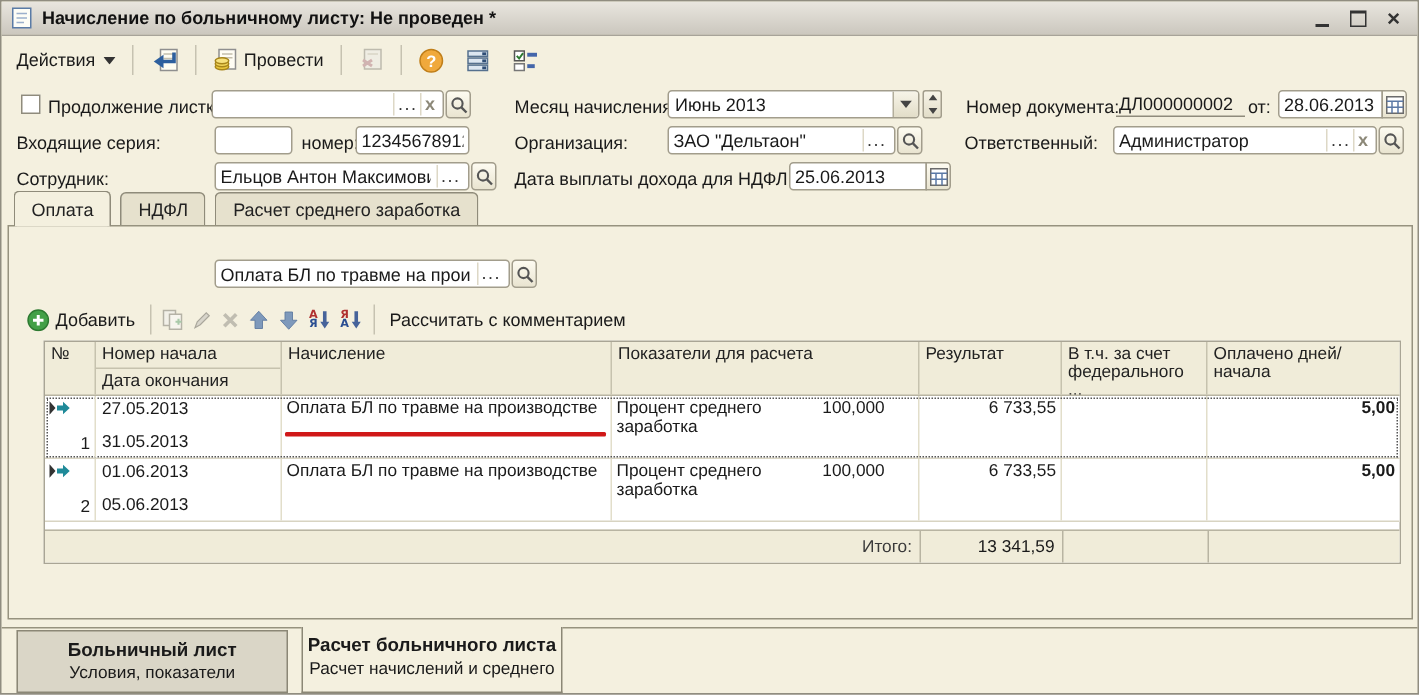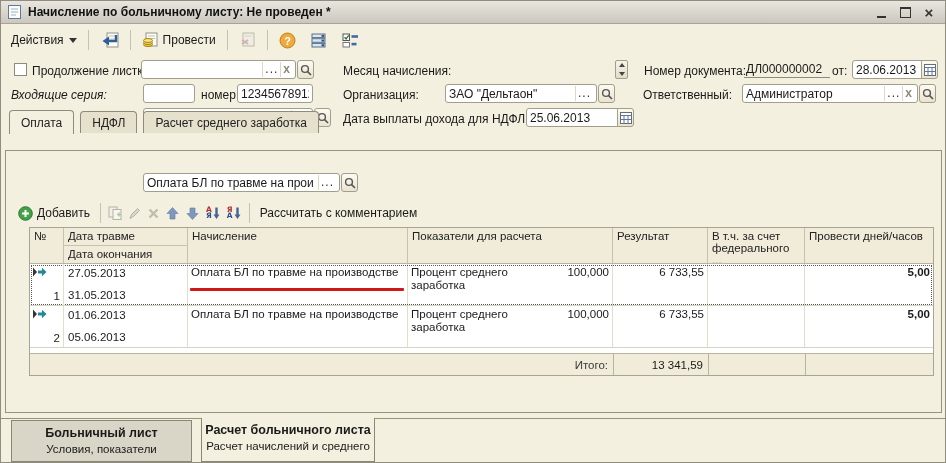--- a/index.html
+++ b/index.html
@@ -44,21 +44,21 @@
     position:absolute;box-sizing:border-box;width:17px;height:19px;border:1px solid #a29d8c;border-radius:3px;
     background:linear-gradient(#fdfbf1,#e9e4d0);display:flex;align-items:center;justify-content:center;
   }
   .combo{padding-right:0;}
   .cmb-btn{margin-left:auto;width:16px;height:17px;border-left:1px solid #b3ae9b;background:linear-gradient(#f7f4e8,#e2ddc8);display:flex;align-items:center;justify-content:center;}
   .spin{position:absolute;width:13px;height:19px;box-sizing:border-box;border:1px solid #a29d8c;border-radius:2px;background:linear-gradient(#f7f4e8,#e2ddc8);display:flex;flex-direction:column;}
   .spin div{flex:1;display:flex;align-items:center;justify-content:center;}
   .flatval{position:absolute;border-bottom:1px solid #8f8b7c;padding:1px 2px;font-size:12px;}
   .cb{position:absolute;width:13px;height:13px;box-sizing:border-box;background:#fff;border:1px solid #8f8b7c;}
   
-  .tabs{position:absolute;left:8px;top:110px;display:flex;gap:6px;z-index:3;}
+  .tabs{position:absolute;left:8px;top:127px;display:flex;gap:6px;z-index:3;}
   .tab{
     height:21px;padding:0 11px;display:flex;align-items:center;font-size:12px;
     background:#e6e1cd;border:1px solid #8f8b7a;border-bottom:none;border-radius:4px 4px 0 0;color:#222;
   }
   .tab.active{background:#f4f0df;height:23px;margin-top:-1px;font-weight:normal;}
   .panel{position:absolute;left:4px;top:149px;width:937px;height:263px;box-sizing:border-box;border:1px solid #96927f;background:#f4f0df;z-index:1;}
   .grouphdr{position:absolute;font-weight:bold;color:#a5790f;}
   .groupline{position:absolute;height:1px;background:#c9ac62;}
   
   .gtoolbar{position:absolute;left:14px;top:201px;height:22px;display:flex;align-items:center;gap:5px;z-index:2;}
@@ -77,21 +77,21 @@
   .g-row{display:flex;height:42px;border-bottom:1px solid #d8d4c2;box-sizing:border-box;background:#fff;}
   .g-row.current{outline:1px dotted #555;outline-offset:-2px;}
   .gc{box-sizing:border-box;border-right:1px solid #e2deca;padding:2px 3px;overflow:hidden;}
   .gc:last-child{border-right:none;font-weight:bold;}
   .gc.rowid{position:relative;padding:2px;}
   .gc.rowid .mk{position:absolute;left:2px;top:3px;}
   .gc.rowid .rnum{position:absolute;right:3px;bottom:3px;}
   .gc.datecell{display:flex;flex-direction:column;justify-content:space-between;padding:3px 4px 4px;}
   .gc.ind{display:flex;}
   .gc.ind .iname{width:118px;line-height:13px;}
-  .gc.ind .ival{flex:1;text-align:right;}
+  .gc.ind .ival{flex:1;text-align:center;}
   .gc.num{text-align:right;}
   .g-foot{position:absolute;left:0;bottom:0;width:100%;height:22px;display:flex;background:#f0ecd9;border-top:1px solid #b8b4a2;box-sizing:border-box;align-items:center;}
   .fc{box-sizing:border-box;height:100%;display:flex;align-items:center;justify-content:flex-end;padding:0 5px;border-left:1px solid #b8b4a2;}
   .fc:first-child{border-left:none;color:#3a3a3a;}
   .redline{position:absolute;background:#d01818;z-index:4;border-radius:1px;}
   .status{position:absolute;color:#3a5d9c;font-size:12.5px;white-space:nowrap;}
   
   .b-rule{position:absolute;left:0;top:417px;width:946px;height:1px;background:#96927e;z-index:0;}
   .btab{position:absolute;box-sizing:border-box;border:1px solid #8b8776;text-align:center;padding-top:4px;z-index:1;}
   .btab .t1{font-weight:bold;font-size:12.5px;line-height:17px;}
@@ -202,20 +202,28 @@
     <span class="clr">x</span>
   </div>
   <div class="sqbtn" style="left:296px;top:59px;">
     <svg width="12" height="12">
         <circle cx="5" cy="5" r="3.4" fill="none" stroke="#555" stroke-width="1.4"></circle>
         <line x1="7.6" y1="7.6" x2="11" y2="11" stroke="#555" stroke-width="1.6"></line>
       </svg>
   </div>
 
   <span class="lbl" style="left:342px;top:63px;">Месяц начисления:</span>
+  <div class="inp combo" style="left:444px;top:59px;width:168px;">
+    <span class="val" style="padding-left:1px;">Июнь 2013</span>
+    <span class="cmb-btn">
+        <svg width="8" height="5">
+          <path d="M0 0 H8 L4 5 Z" fill="#444"></path>
+        </svg>
+      </span>
+  </div>
   <div class="spin" style="left:614px;top:59px;">
     <div>
         <svg width="6" height="4">
           <path d="M0 4 H6 L3 0 Z" fill="#444"></path>
         </svg>
       </div>
     <div>
         <svg width="6" height="4">
           <path d="M0 0 H6 L3 4 Z" fill="#444"></path>
         </svg>
@@ -233,21 +241,21 @@
         <rect x="0.5" y="0.5" width="11" height="11" fill="#fff" stroke="#6b6b6b"></rect>
         <g stroke="#5b79a6">
           <line x1="4" y1="3.5" x2="4" y2="11.5"></line>
           <line x1="8" y1="3.5" x2="8" y2="11.5"></line>
           <line x1="0.5" y1="3.5" x2="11.5" y2="3.5"></line>
           <line x1="0.5" y1="7.5" x2="11.5" y2="7.5"></line>
         </g>
       </svg>
   </div>
 
-  <span class="lbl" style="left:10px;top:87px;font-style:italic;">Входящие серия:</span>
+  <span class="lbl" style="left:10px;top:87px;">Входящие серия:</span>
   <div class="inp" style="left:142px;top:83px;width:52px;">
     <span class="val"></span>
   </div>
   <span class="lbl" style="left:200px;top:87px;">номер:</span>
   <div class="inp" style="left:236px;top:83px;width:76px;">
     <span class="val">123456789123</span>
   </div>
 
   <span class="lbl" style="left:342px;top:87px;">Организация:</span>
   <div class="inp" style="left:444px;top:83px;width:152px;">
@@ -387,28 +395,28 @@
     <div class="tsep"></div>
     <div class="gbtn">
       <span>Рассчитать с комментарием</span>
     </div>
   </div>
 
   <div class="grid">
     <div class="g-head">
       <div class="hc" style="width:34px;">№</div>
       <div class="hc dates" style="width:124px;">
-        <div>Дата травме</div>
+        <div>Номер начала</div>
         <div>Дата окончания</div>
       </div>
       <div class="hc" style="width:220px;">Начисление</div>
       <div class="hc" style="width:205px;">Показатели для расчета</div>
       <div class="hc" style="width:95px;">Результат</div>
       <div class="hc" style="width:97px;">В т.ч. за счет федерального ...</div>
-      <div class="hc" style="width:128px;">Провести дней/часов</div>
+      <div class="hc" style="width:128px;">Оплачено дней/начала</div>
     </div>
 
     <div class="g-row current">
       <div class="gc rowid" style="width:34px;">
         <span class="mk">
           <svg width="15" height="10">
               <path d="M1 0.5 L5 5 L1 9.5 Z" fill="#333"></path>
               <path d="M6 3.4 h4 V0.8 L14.5 5 L10 9.2 V6.6 h-4 Z" fill="#1f8a99"></path>
             </svg>
         </span>

